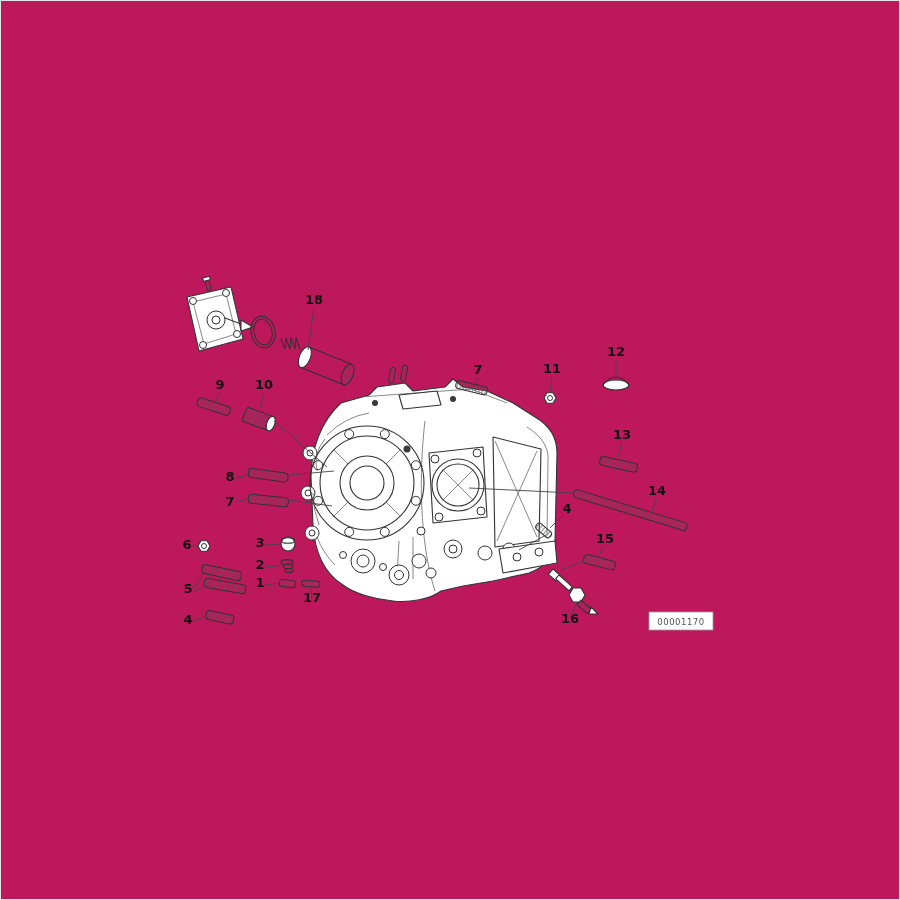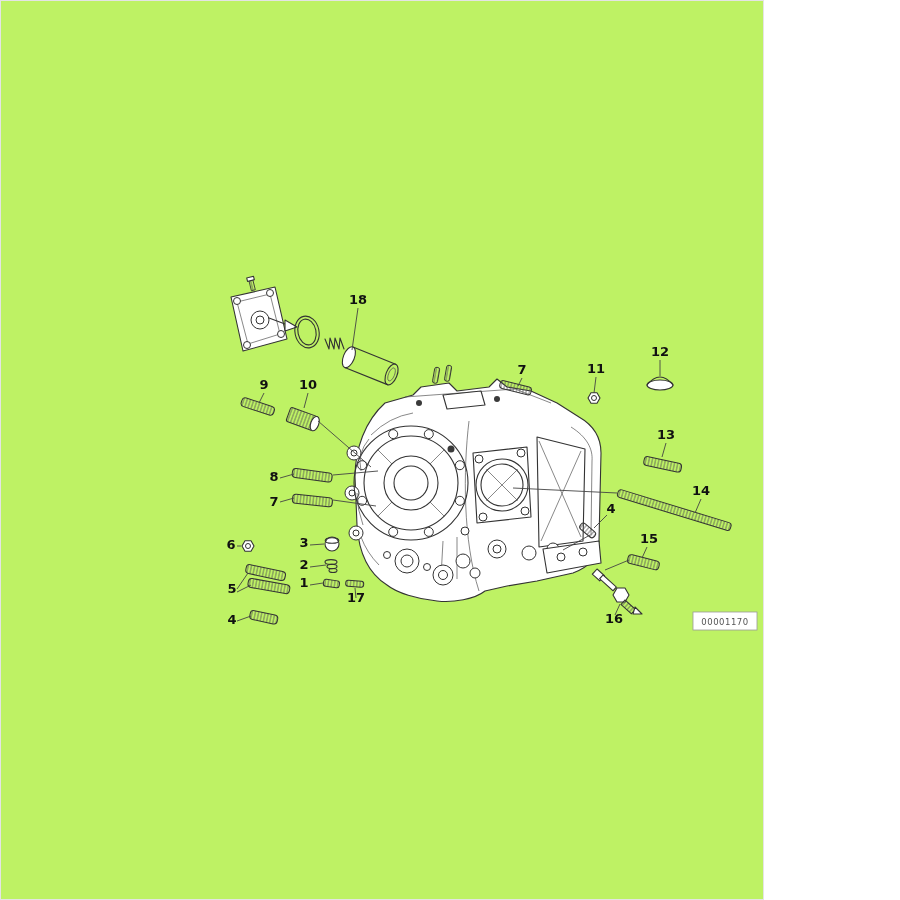--- a/index.html
+++ b/index.html
@@ -1,23 +1,22 @@
 <!DOCTYPE html>
 <html><head>
 <meta charset="utf-8">
 <style>
   html,body{margin:0;padding:0;background:#fff;}
   .canvas{
     position:relative;
-    width:764px;height:900px;
-    background:#bef264;
+    width:900px;height:900px;
+    background:#be185d;
     border:1px solid #e4e4e4;
     box-sizing:border-box;
     font-family:"DejaVu Sans",sans-serif;
-    padding-left:44px;
   }
   svg{display:block;}
   .ink{stroke:#333;stroke-width:1.1;fill:none;stroke-linejoin:round;stroke-linecap:round;}
   .inkf{stroke:#333;stroke-width:1.1;fill:#ffffff;stroke-linejoin:round;}
   .thin{stroke:#555;stroke-width:0.7;fill:none;}
   .line{stroke:#444;stroke-width:0.9;fill:none;}
   .hole{stroke:#333;stroke-width:1;fill:#ffffff;}
   .dark{fill:#3a3a3a;stroke:none;}
   text.callout{font-family:"DejaVu Sans",sans-serif;font-size:13px;font-weight:700;fill:#111;}
   text.docnum{font-family:"DejaVu Sans",sans-serif;font-size:8.5px;font-weight:400;fill:#555;letter-spacing:0.5px;}

